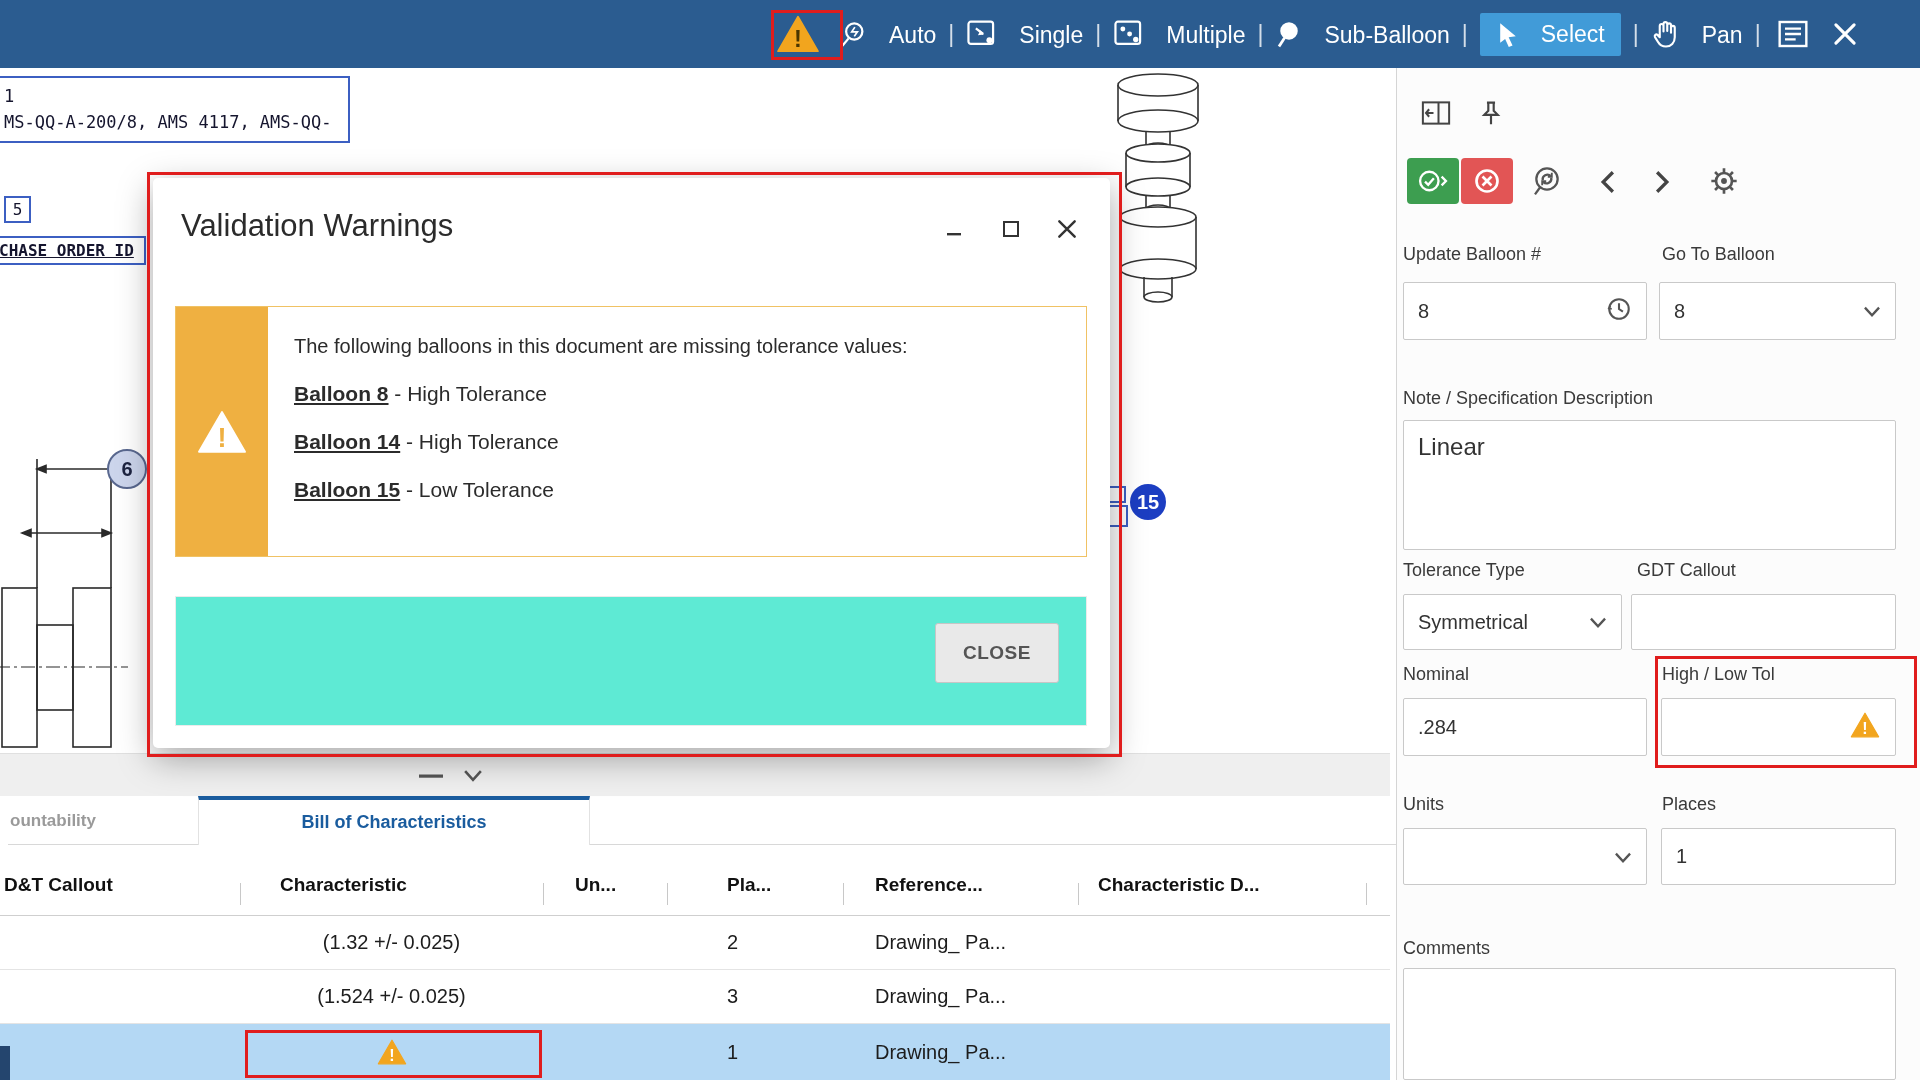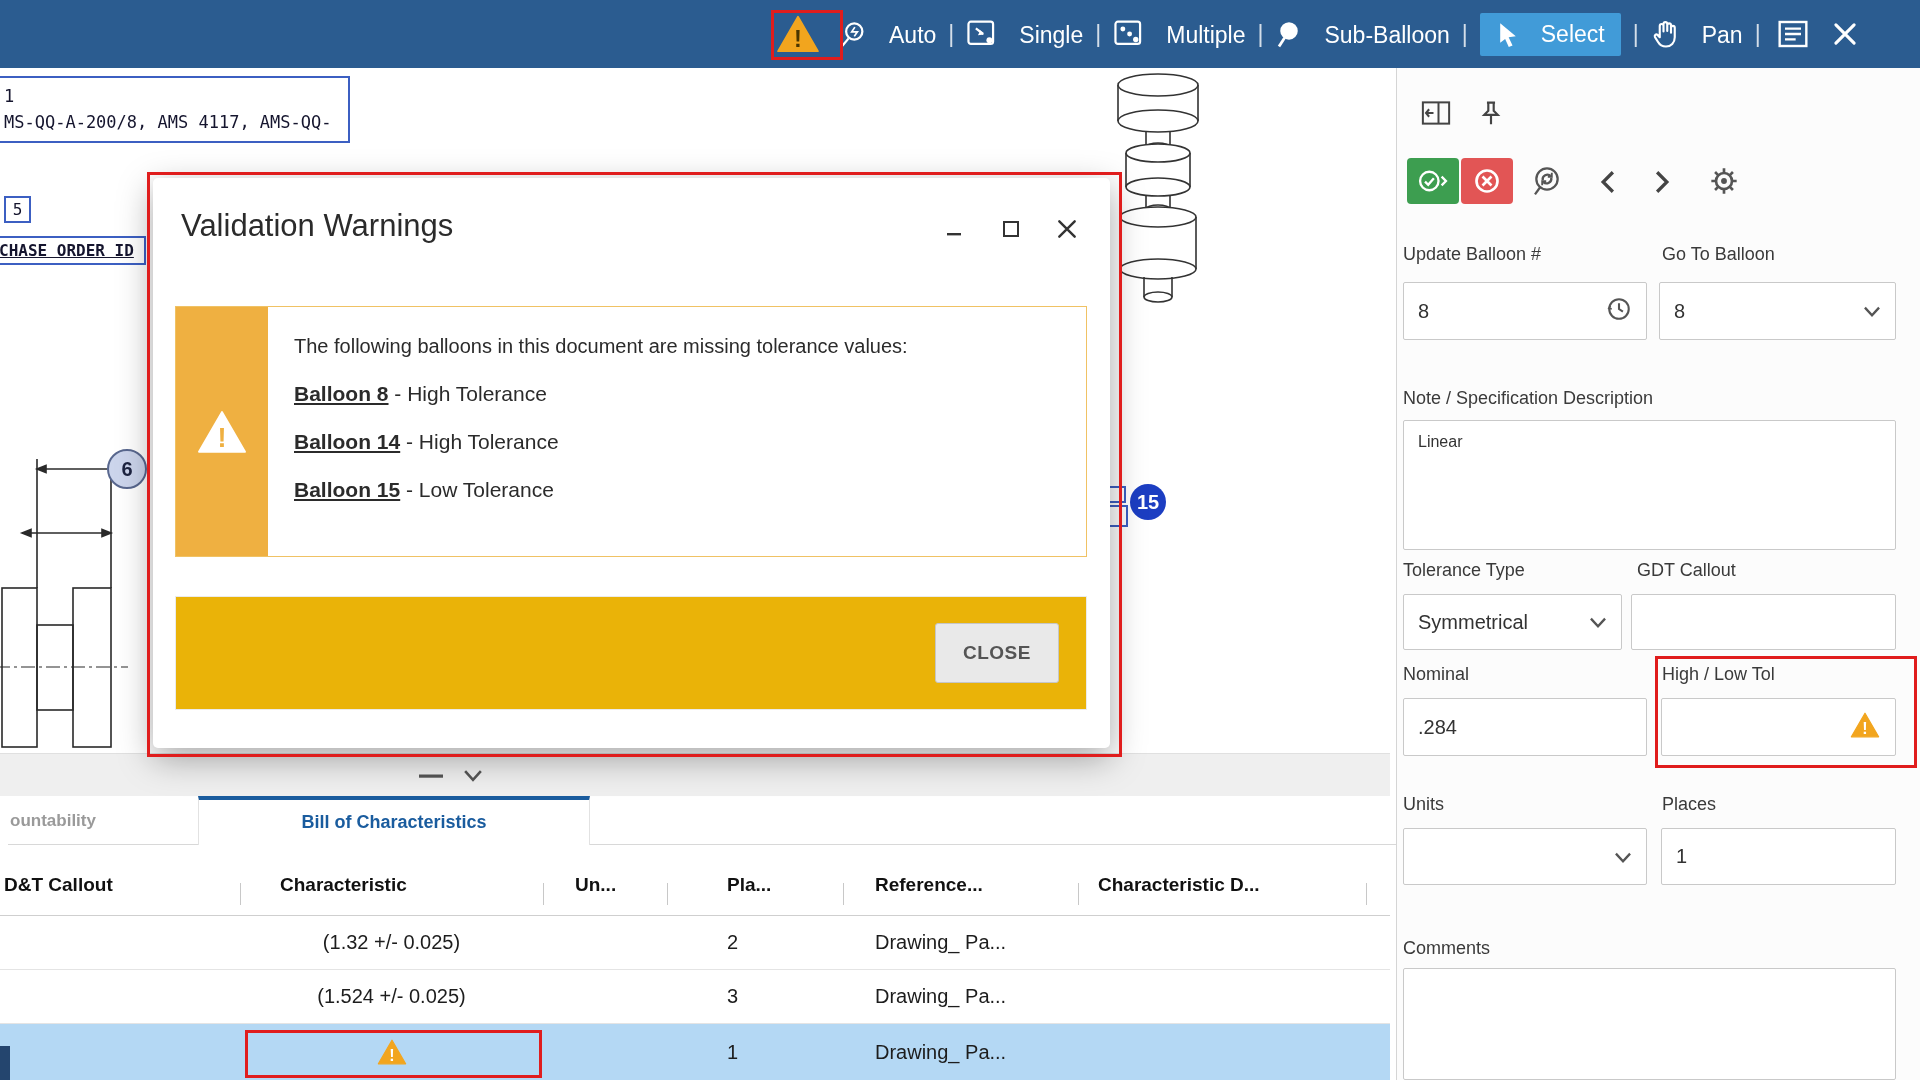--- a/index.html
+++ b/index.html
@@ -64,35 +64,35 @@
   .dlg-title{position:absolute;left:28px;top:30px;font-size:31px;color:#2b2b2b}
   .dlg-controls{position:absolute;right:30px;top:38px;display:flex;gap:30px;align-items:center}
   .dlg-ctl{width:26px;height:26px;display:flex;align-items:center;justify-content:center;cursor:pointer}
   .warnbox{position:absolute;left:22px;top:128px;width:912px;height:251px;border:1px solid #f0c264;background:#fff}
   .warn-stripe{position:absolute;left:0;top:0;width:92px;height:100%;background:#efb041;
                display:flex;align-items:center;justify-content:center}
   .warn-content{position:absolute;left:92px;top:0;right:0;bottom:0;padding:28px 20px 0 26px}
   .warn-msg{font-size:20px;color:#2b2b2b}
   .warn-line{font-size:21px;color:#2b2b2b;margin-top:24px}
   .wb{font-weight:bold;text-decoration:underline}
-  .dlg-footer{position:absolute;left:22px;top:418px;width:912px;height:114px;background:#eab308;border:1px solid #ebebeb}
+  .dlg-footer{position:absolute;left:22px;top:418px;width:912px;height:130px;background:#5eead4;border:1px solid #ebebeb}
   .close-btn{position:absolute;right:27px;top:26px;width:124px;height:60px;background:#e9e9e9;
              border:1px solid #c6c6c6;border-radius:3px;font-size:19px;font-weight:bold;color:#555;
              letter-spacing:.5px;font-family:"Liberation Sans",sans-serif;cursor:pointer}
   
   .panel{position:absolute;left:1396px;top:68px;width:524px;height:1012px;background:#fcfcfc;border-left:1px solid #d5d5d5}
   .p-abs{position:absolute}
   .plabel{position:absolute;font-size:18px;color:#3a3a3a}
   .pinput{position:absolute;background:#fff;border:1px solid #c9c9c9;border-radius:2px;
           font-size:20px;color:#333;padding:0 14px;font-family:"Liberation Sans",sans-serif}
   .pselect{position:absolute;background:#fff;border:1px solid #c9c9c9;border-radius:2px;
            display:flex;align-items:center;padding:0 14px;font-size:20px;color:#333;cursor:pointer}
   .pselect .chev{position:absolute;right:14px;top:50%;transform:translateY(-50%)}
   .ptextarea{position:absolute;background:#fff;border:1px solid #c9c9c9;border-radius:2px;resize:none;
-             font-size:16px;color:#333;padding:12px 14px;font-family:"Liberation Sans",sans-serif}
+             font-size:24px;color:#333;padding:12px 14px;font-family:"Liberation Sans",sans-serif}
   .iconbtn{position:absolute;display:flex;align-items:center;justify-content:center;cursor:pointer}
   .btn-green{background:#3d9e50;border-radius:4px}
   .btn-red{background:#e25555;border-radius:4px}
   .in-icon{position:absolute;top:50%;transform:translateY(-50%);cursor:pointer}
 </style>
 </head>
 <body>
 
 <div class="screen">
 

